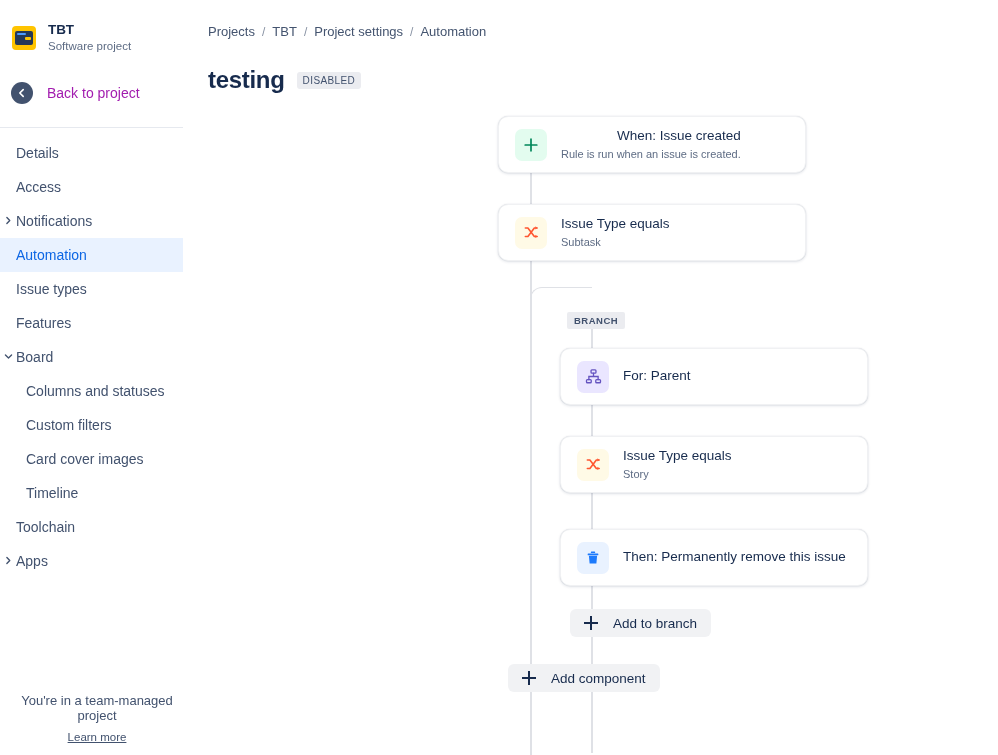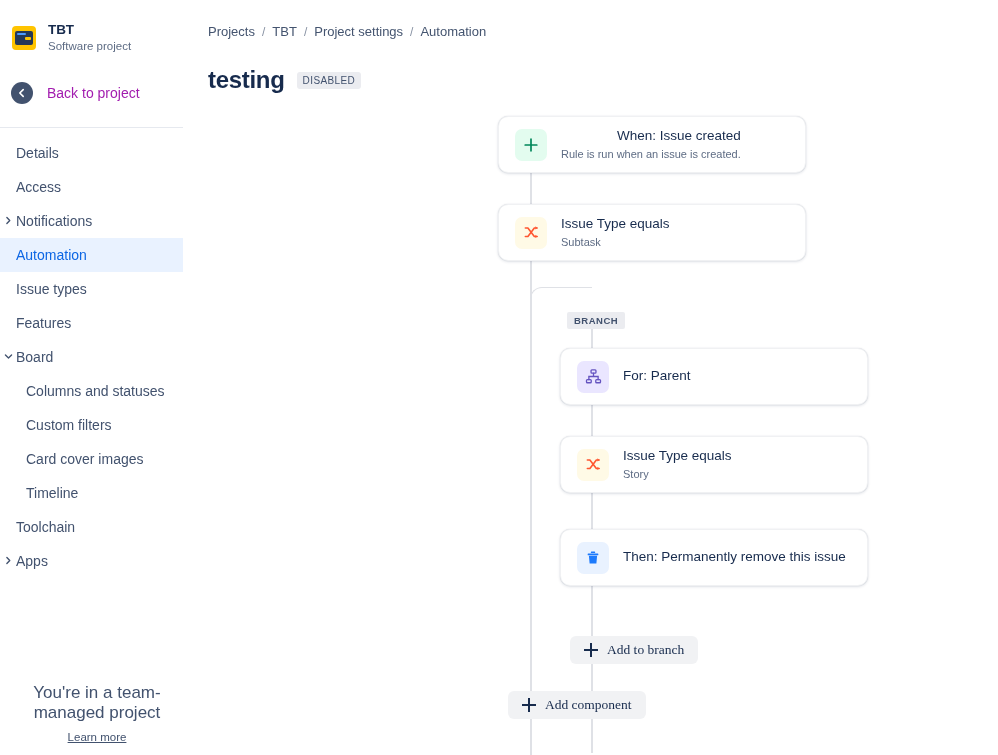--- a/index.html
+++ b/index.html
@@ -132,21 +132,21 @@
   .nav-label { white-space: nowrap; }
 
   #sidebar-footer {
     position: absolute;
     bottom: 10px;
     left: 0;
     width: 194px;
     text-align: center;
   }
   #footer-text {
-    font-size: 17px;
+    font-size: 13px;
     color: #42526e;
   }
   #footer-link {
     font-size: 11.5px;
     color: #42526e;
     text-decoration: underline;
     margin-top: 8px;
     display: inline-block;
     cursor: pointer;
   }
@@ -268,28 +268,27 @@
     border-radius: 2px;
   }
 
   .add-btn {
     position: absolute;
     background: #f1f2f4;
     border: none;
     border-radius: 6px;
     display: flex;
     align-items: center;
-    gap: 9px;
+    gap: 15px;
     padding: 0 14px;
     height: 28px;
     cursor: pointer;
-    font-family: Liberation Serif, serif;
+    font-family: Liberation Sans, sans-serif;
     font-size: 13.5px;
     color: #172b4d;
-    margin-top: 27px;
   }
   .plus-glyph {
     position: relative;
     width: 14px; height: 14px;
     flex: 0 0 14px;
   }
   .plus-glyph::before, .plus-glyph::after {
     content: "";
     position: absolute;
     background: #172b4d;

